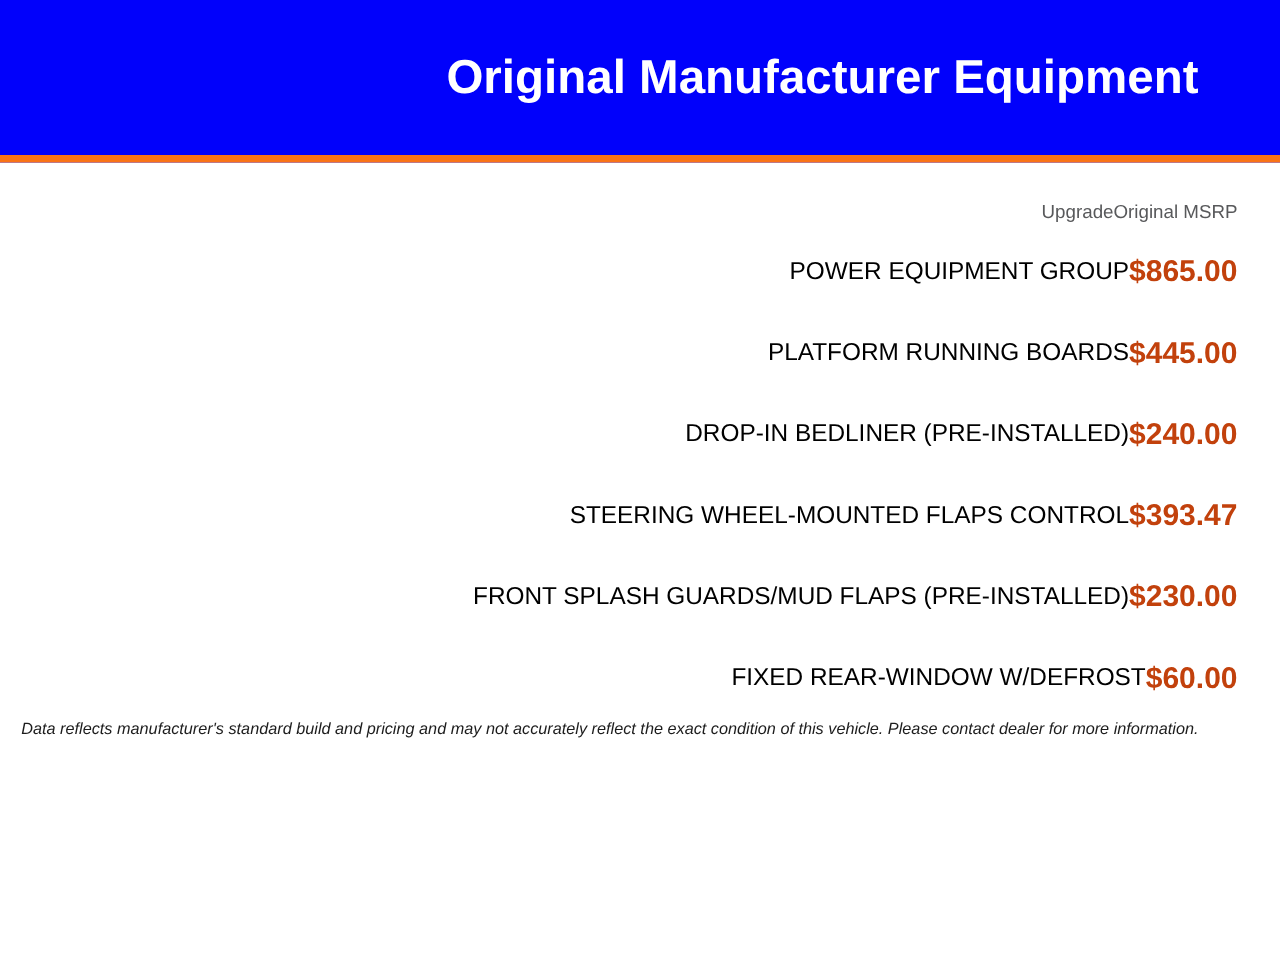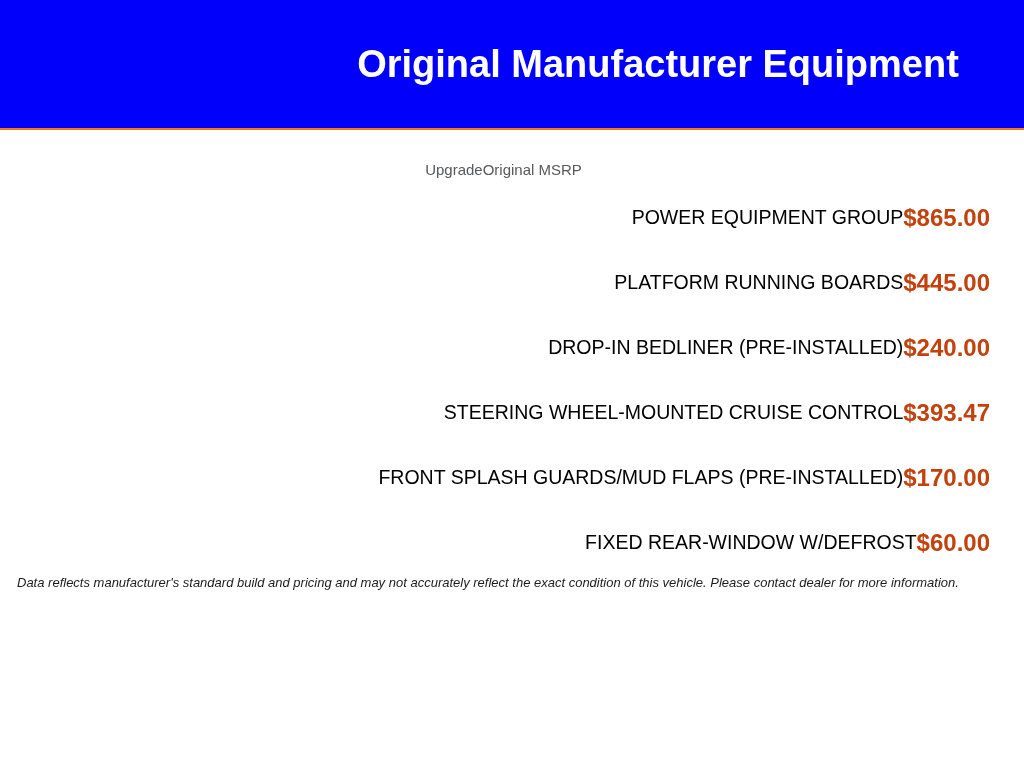--- a/index.html
+++ b/index.html
@@ -9,40 +9,40 @@
     width: 1024px;
     height: 768px;
     background: #ffffff;
     font-family: "Liberation Sans", sans-serif;
     overflow: hidden;
   }
   .banner {
     width: 1024px;
     height: 130px;
     background: #0101fb;
-    border-bottom: 2px solid #f97316;
+    border-bottom: 6px solid #f97316;
     display: flex;
     align-items: center;
     justify-content: center;
     padding-left: 292px;
   }
   .banner h1 {
     margin: 0;
     color: #ffffff;
     font-size: 38px;
     font-weight: bold;
     letter-spacing: 0;
     white-space: nowrap;
   }
   .content {
     padding: 0 34px 0 17px;
   }
   .col-headers {
     display: flex;
-    justify-content: center;
+    justify-content: flex-end;
     align-items: flex-end;
     padding-top: 30px;
     height: 50px;
     color: #58595b;
     font-size: 15px;
     line-height: 20px;
   }
   .rows {
     margin-top: 5px;
   }
@@ -91,26 +91,26 @@
       </div>
       <div class="row">
         <span class="item-name">PLATFORM RUNNING BOARDS</span>
         <span class="item-price">$445.00</span>
       </div>
       <div class="row">
         <span class="item-name">DROP-IN BEDLINER (PRE-INSTALLED)</span>
         <span class="item-price">$240.00</span>
       </div>
       <div class="row">
-        <span class="item-name">STEERING WHEEL-MOUNTED CRUISE CONTROL</span>
+        <span class="item-name">STEERING WHEEL-MOUNTED FLAPS CONTROL</span>
         <span class="item-price">$393.47</span>
       </div>
       <div class="row">
         <span class="item-name">FRONT SPLASH GUARDS/MUD FLAPS (PRE-INSTALLED)</span>
-        <span class="item-price">$170.00</span>
+        <span class="item-price">$230.00</span>
       </div>
       <div class="row">
         <span class="item-name">FIXED REAR-WINDOW W/DEFROST</span>
         <span class="item-price">$60.00</span>
       </div>
     </div>
   <p class="disclaimer">Data reflects manufacturer's standard build and pricing and may not accurately reflect the exact condition of this vehicle. Please contact dealer for more information.</p>
 </div>
 
 </body></html>

